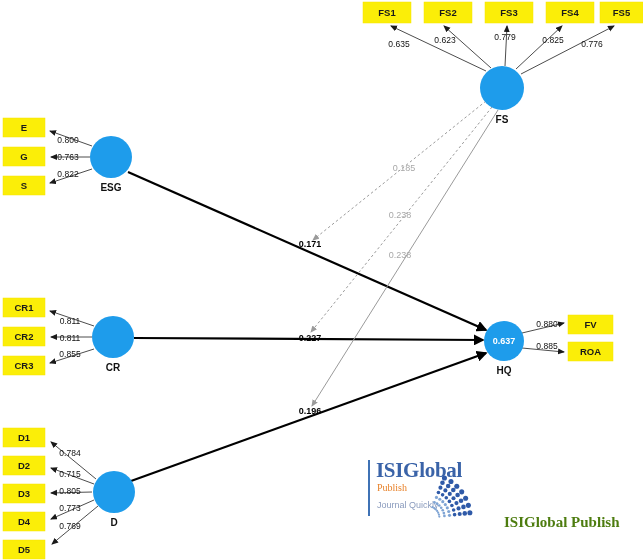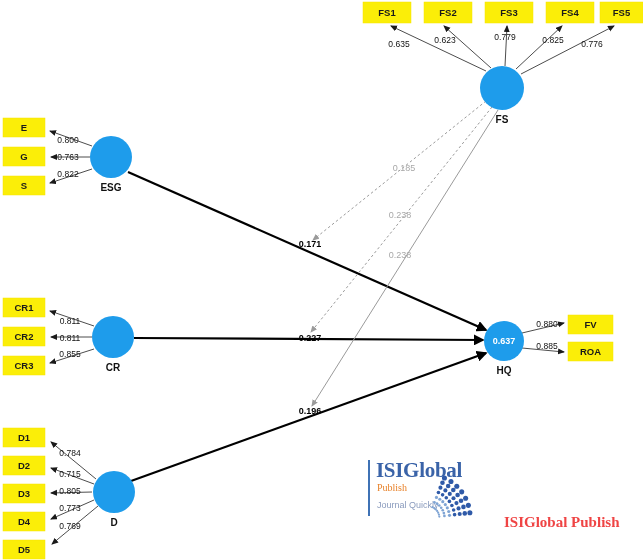--- a/index.html
+++ b/index.html
@@ -144,21 +144,21 @@
     width: 52px;
     height: 46px;
   }
   #watermark {
     position: absolute;
     left: 504px;
     top: 514px;
     font-family: "Liberation Serif", serif;
     font-size: 15px;
     font-weight: bold;
-    color: #ef4444;
+    color: #4d7c0f;
     white-space: nowrap;
   }
 </style>
 </head>
 <body>
 
 <div id="canvas">
 
   <svg id="diagram" viewBox="0 0 643 560">
     <defs>

